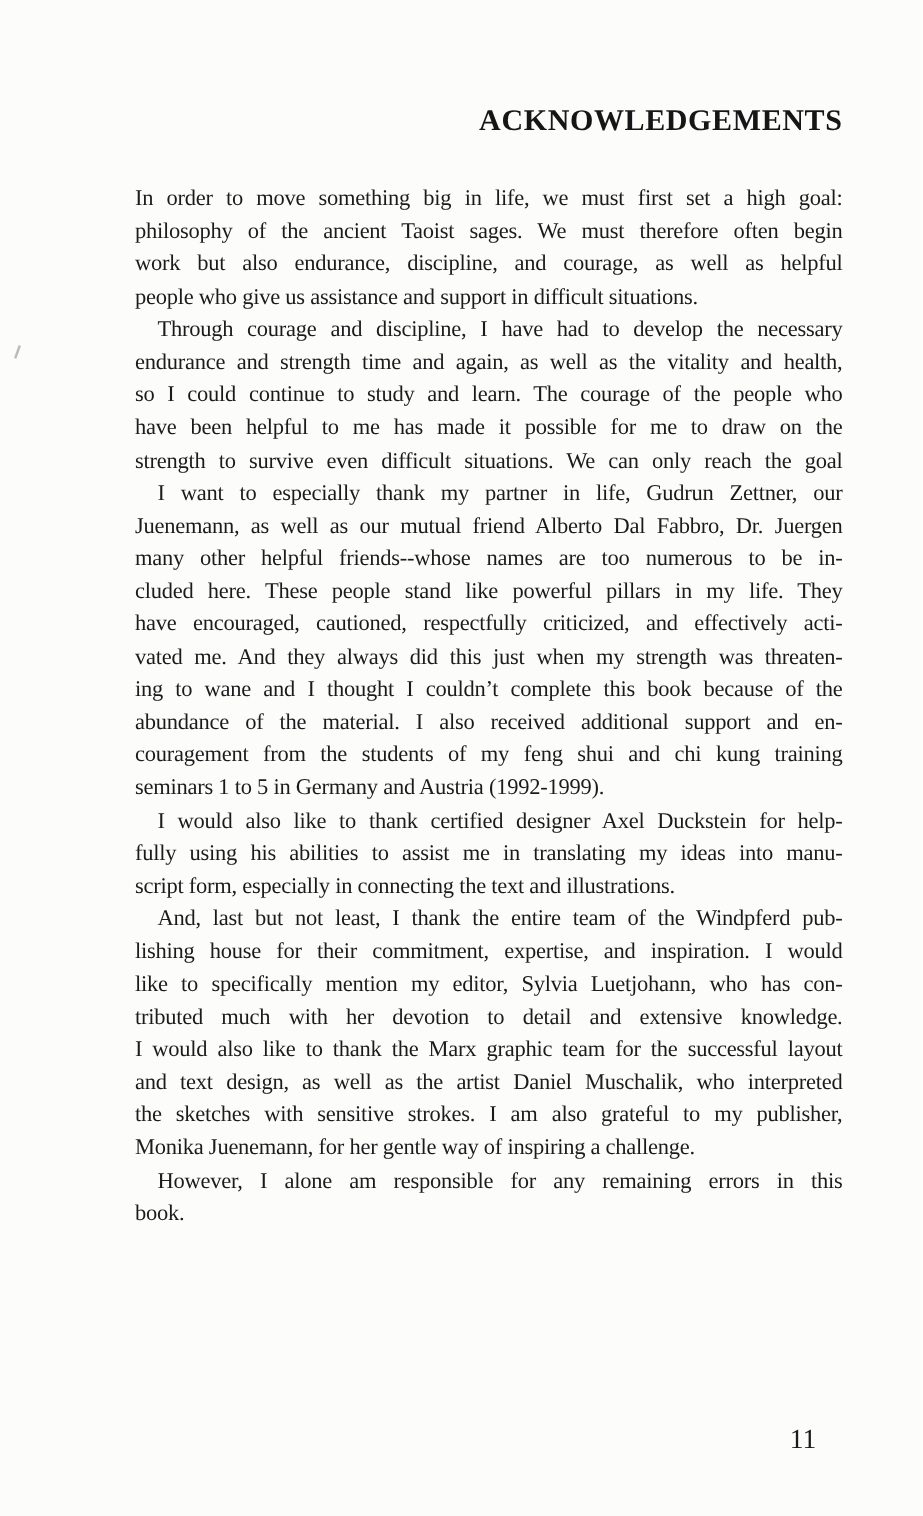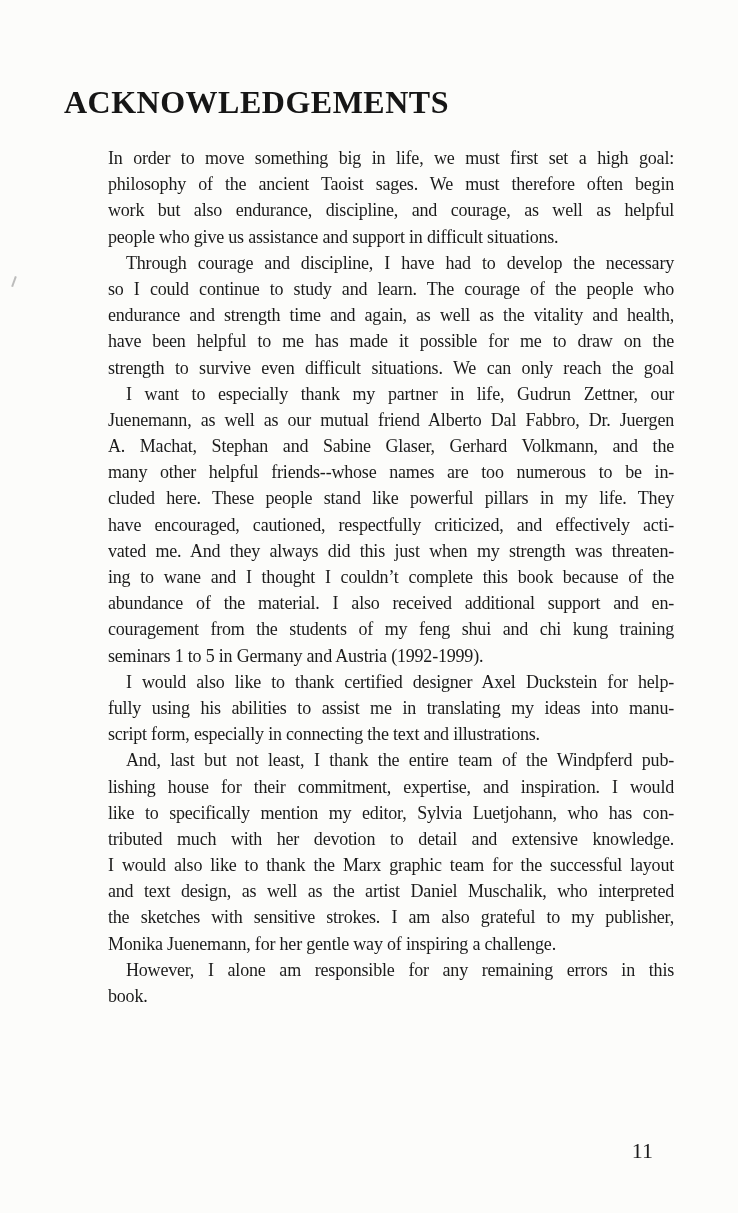--- a/index.html
+++ b/index.html
@@ -15,22 +15,22 @@
     font-family: "Liberation Serif", "DejaVu Serif", serif;
     color: #1b1b1b;
     overflow: hidden;
   }
   .title {
     position: absolute;
     top: 84px;
     left: 64px;
     width: 610px;
     margin: 0;
-    text-align: left;
-    font-size: 32px;
+    text-align: right;
+    font-size: 24px;
     font-weight: bold;
     letter-spacing: 0.5px;
     color: #161616;
   }
   .body-text {
     position: absolute;
     top: 145px;
     left: 64px;
     width: 610px;
     font-size: 18px;
@@ -73,27 +73,26 @@
 
 <div class="page" style="background: rgb(252, 252, 250); color: rgb(27, 27, 27);">
   <h1 class="title">ACKNOWLEDGEMENTS</h1>
 
   <div class="body-text">
       <div class="line">In order to move something big in life, we must first set a high goal:</div>
       <div class="line">philosophy of the ancient Taoist sages. We must therefore often begin</div>
       <div class="line">work but also endurance, discipline, and courage, as well as helpful</div>
       <div class="line last">people who give us assistance and support in difficult situations.</div>
       <div class="line indent">Through courage and discipline, I have had to develop the necessary</div>
+      <div class="line">endurance and strength time and again, as well as the vitality and health,</div>
       <div class="line">so I could continue to study and learn. The courage of the people who</div>
-      <div class="line">endurance and strength time and again, as well as the vitality and health,</div>
       <div class="line">have been helpful to me has made it possible for me to draw on the</div>
       <div class="line">strength to survive even difficult situations. We can only reach the goal</div>
       <div class="line indent">I want to especially thank my partner in life, Gudrun Zettner, our</div>
       <div class="line">Juenemann, as well as our mutual friend Alberto Dal Fabbro, Dr. Juergen</div>
-      <div class="line">A. Machat, Stephan and Sabine Glaser, Gerhard Volkmann, and the</div>
       <div class="line">many other helpful friends--whose names are too numerous to be in-</div>
       <div class="line">cluded here. These people stand like powerful pillars in my life. They</div>
       <div class="line">have encouraged, cautioned, respectfully criticized, and effectively acti-</div>
       <div class="line">vated me. And they always did this just when my strength was threaten-</div>
       <div class="line">ing to wane and I thought I couldn’t complete this book because of the</div>
       <div class="line">abundance of the material. I also received additional support and en-</div>
       <div class="line">couragement from the students of my feng shui and chi kung training</div>
       <div class="line last">seminars 1 to 5 in Germany and Austria (1992-1999).</div>
       <div class="line indent">I would also like to thank certified designer Axel Duckstein for help-</div>
       <div class="line">fully using his abilities to assist me in translating my ideas into manu-</div>

